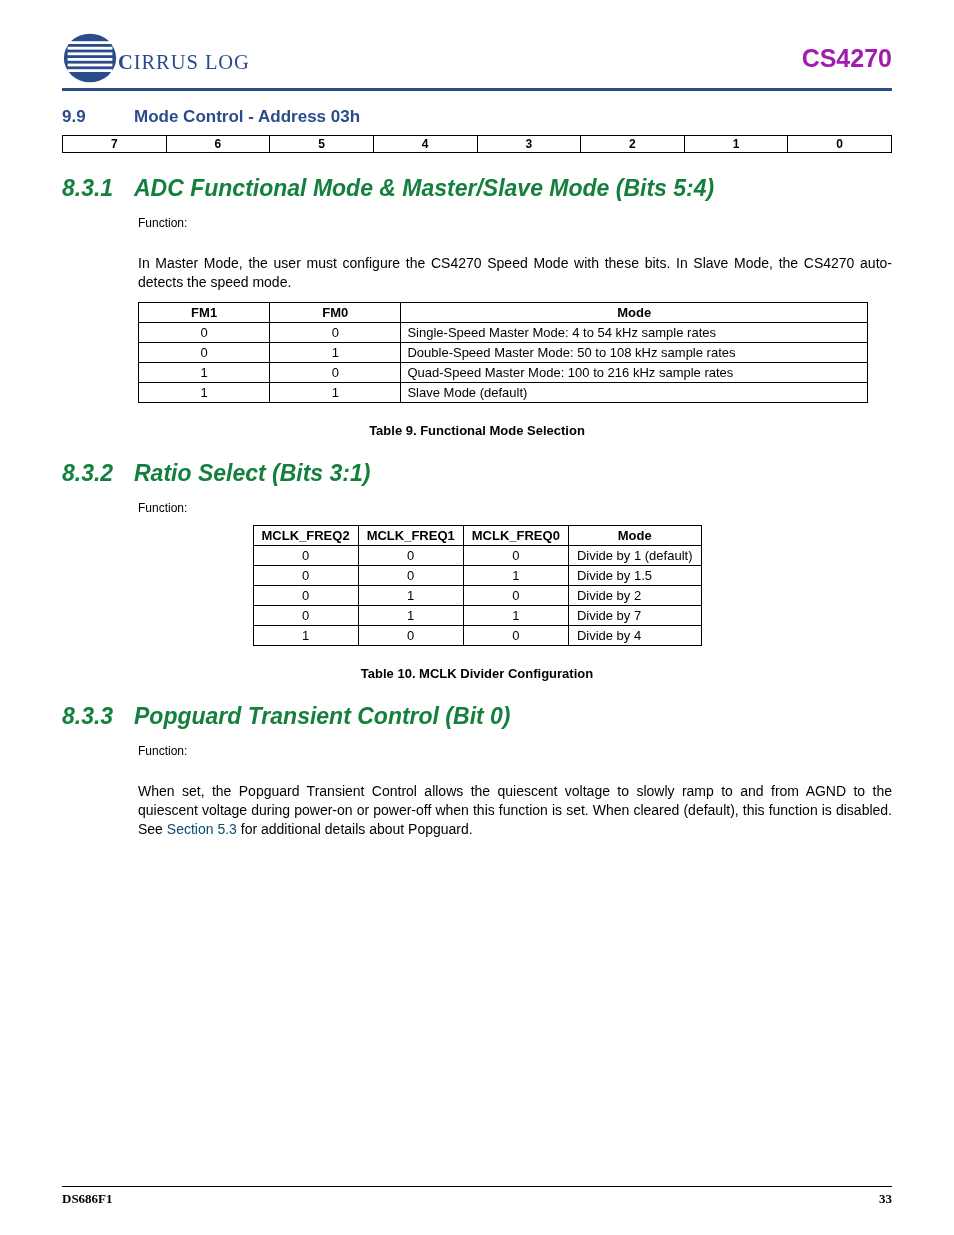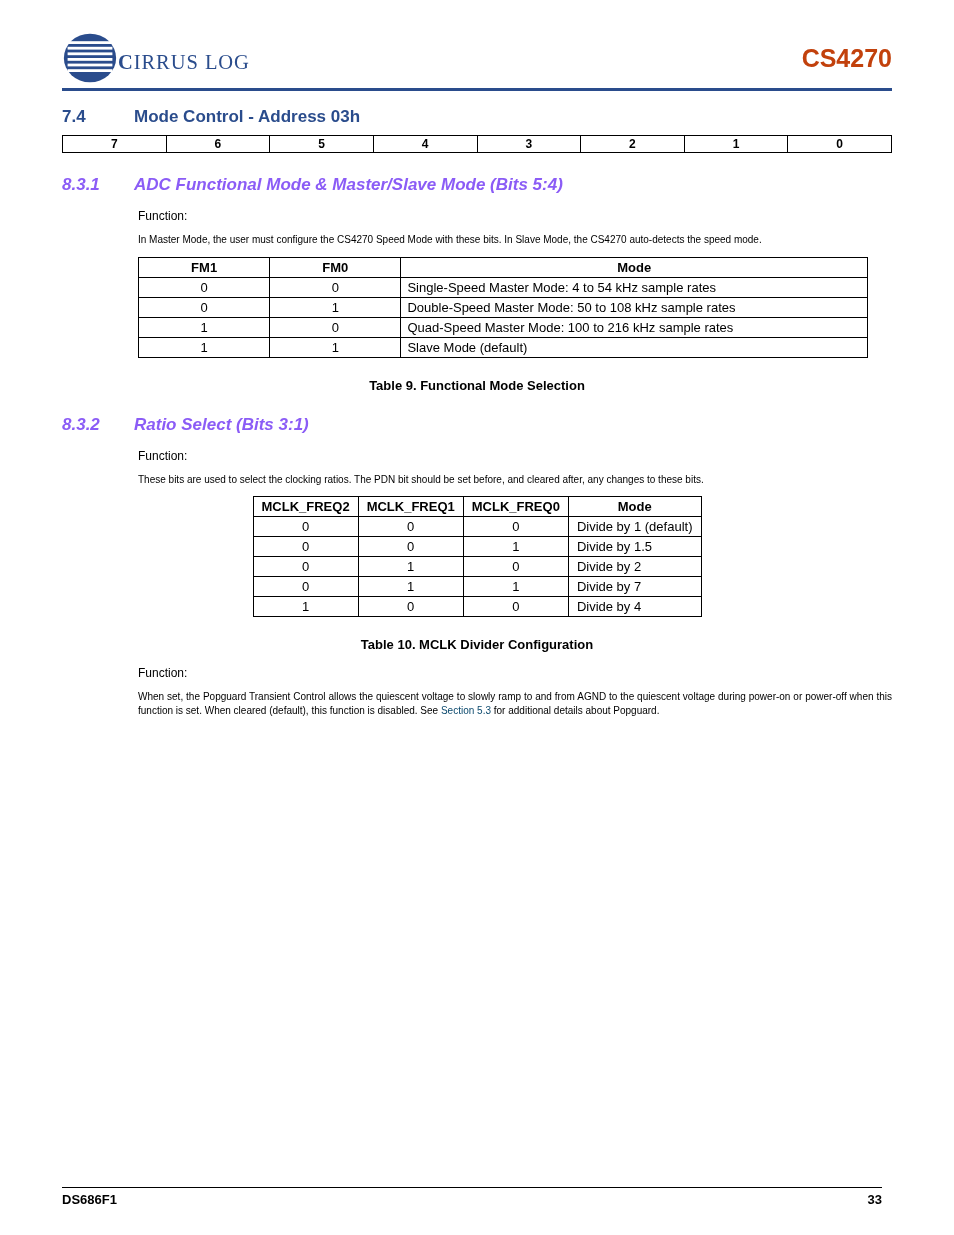--- a/index.html
+++ b/index.html
@@ -24,41 +24,41 @@
     padding-bottom: 2px;
   }
   .logo-wrap {
     display: flex;
     align-items: center;
     gap: 8px;
   }
   .part-number {
     font-size: 25px;
     font-weight: bold;
-    color: #c2410c;
+    color: #a21caf;
   }
   .h2 {
     font-size: 17px;
     font-weight: bold;
     color: #2a4c8c;
     margin: 16px 0 8px 0;
   }
   .h3 {
-    font-size: 17px;
+    font-size: 23px;
     font-weight: bold;
     font-style: italic;
-    color: #8b5cf6;
+    color: #15803d;
     margin: 22px 0 8px 0;
   }
   .sec-num { display: inline-block; width: 72px; }
   .body-text {
     margin-left: 76px;
-    font-size: 10px;
+    font-size: 14px;
     line-height: 1.35;
-    margin-top: 10px;
+    margin-top: 24px;
     margin-bottom: 10px;
     text-align: justify;
   }
   .fn-label { margin-left: 76px; font-size: 12px; margin-top: 14px; }
   table { border-collapse: collapse; }
   .bits-table {
     width: 100%;
     margin-top: 2px;
     font-size: 12px;
   }
@@ -96,27 +96,28 @@
     padding: 2px 8px;
   }
   .ratio-table th { text-align: center; font-weight: bold; }
   .ratio-table td.c { text-align: center; }
   .ratio-table td.l { text-align: left; padding-left: 8px; }
   .link { color: #0c4a6e; }
   .footer {
     position: absolute;
     bottom: 28px;
     left: 62px;
-    right: 72px;
+    right: 62px;
     border-top: 1px solid #000;
     padding-top: 4px;
     display: flex;
     justify-content: space-between;
     font-size: 13px;
     font-weight: bold;
+    font-family: Liberation Serif, serif;
   }
   .logo-svg { height: 56px; }
 </style>
 </head>
 <body>
 
 <div class="page">
   <div class="header-row">
     <div class="logo-wrap">
       <svg class="logo-svg" viewBox="0 0 200 60">
@@ -131,21 +132,21 @@
         </g>
         <text x="60" y="42" font-family="Georgia, serif" font-size="22" fill="#2a4c8c" letter-spacing="1">
           <tspan font-weight="bold">C</tspan><tspan font-style="normal">IRRUS LOGIC</tspan><tspan font-size="10" dy="-8">®</tspan>
         </text>
       </svg>
     </div>
     <div class="part-number">CS4270</div>
   </div>
 
   <div class="h2">
-    <span class="sec-num">7.4</span><span>Mode Control - Address 03h</span>
+    <span class="sec-num">9.9</span><span>Mode Control - Address 03h</span>
   </div>
 
   <table class="bits-table">
     <tbody>
         <tr>
       <th style="width:12.5%">7</th>
       <th style="width:12.5%">6</th>
       <th style="width:12.5%">5</th>
       <th style="width:12.5%">4</th>
       <th style="width:12.5%">3</th>
@@ -190,21 +191,20 @@
           <td class="l">Slave Mode (default)</td>
         </tr>
   </tbody>
     </table>
   <div class="caption">Table 9. Functional Mode Selection</div>
 
   <div class="h3">
     <span class="sec-num">8.3.2</span><span>Ratio Select (Bits 3:1)</span>
   </div>
   <div class="fn-label">Function:</div>
-  <div class="body-text">These bits are used to select the clocking ratios. The PDN bit should be set before, and cleared after, any changes to these bits.</div>
 
   <table class="ratio-table">
     <tbody>
         <tr>
       <th>MCLK_FREQ2</th>
       <th>MCLK_FREQ1</th>
       <th>MCLK_FREQ0</th>
       <th>Mode</th>
     </tr>
     <tr>
@@ -234,20 +234,23 @@
     <tr>
           <td class="c">1</td>
           <td class="c">0</td>
           <td class="c">0</td>
           <td class="l">Divide by 4</td>
         </tr>
   </tbody>
     </table>
   <div class="caption">Table 10. MCLK Divider Configuration</div>
 
+  <div class="h3">
+    <span class="sec-num">8.3.3</span><span>Popguard Transient Control (Bit 0)</span>
+  </div>
   <div class="fn-label">Function:</div>
   <div class="body-text">
     <span>When set, the Popguard Transient Control allows the quiescent voltage to slowly ramp to and from AGND to the quiescent voltage during power-on or power-off when this function is set. When cleared (default), this function is disabled. See </span><span class="link">Section 5.3</span><span> for additional details about Popguard.</span>
   </div>
 </div>
 
 <div class="footer">
   <span>DS686F1</span>
   <span>33</span>
 </div>

